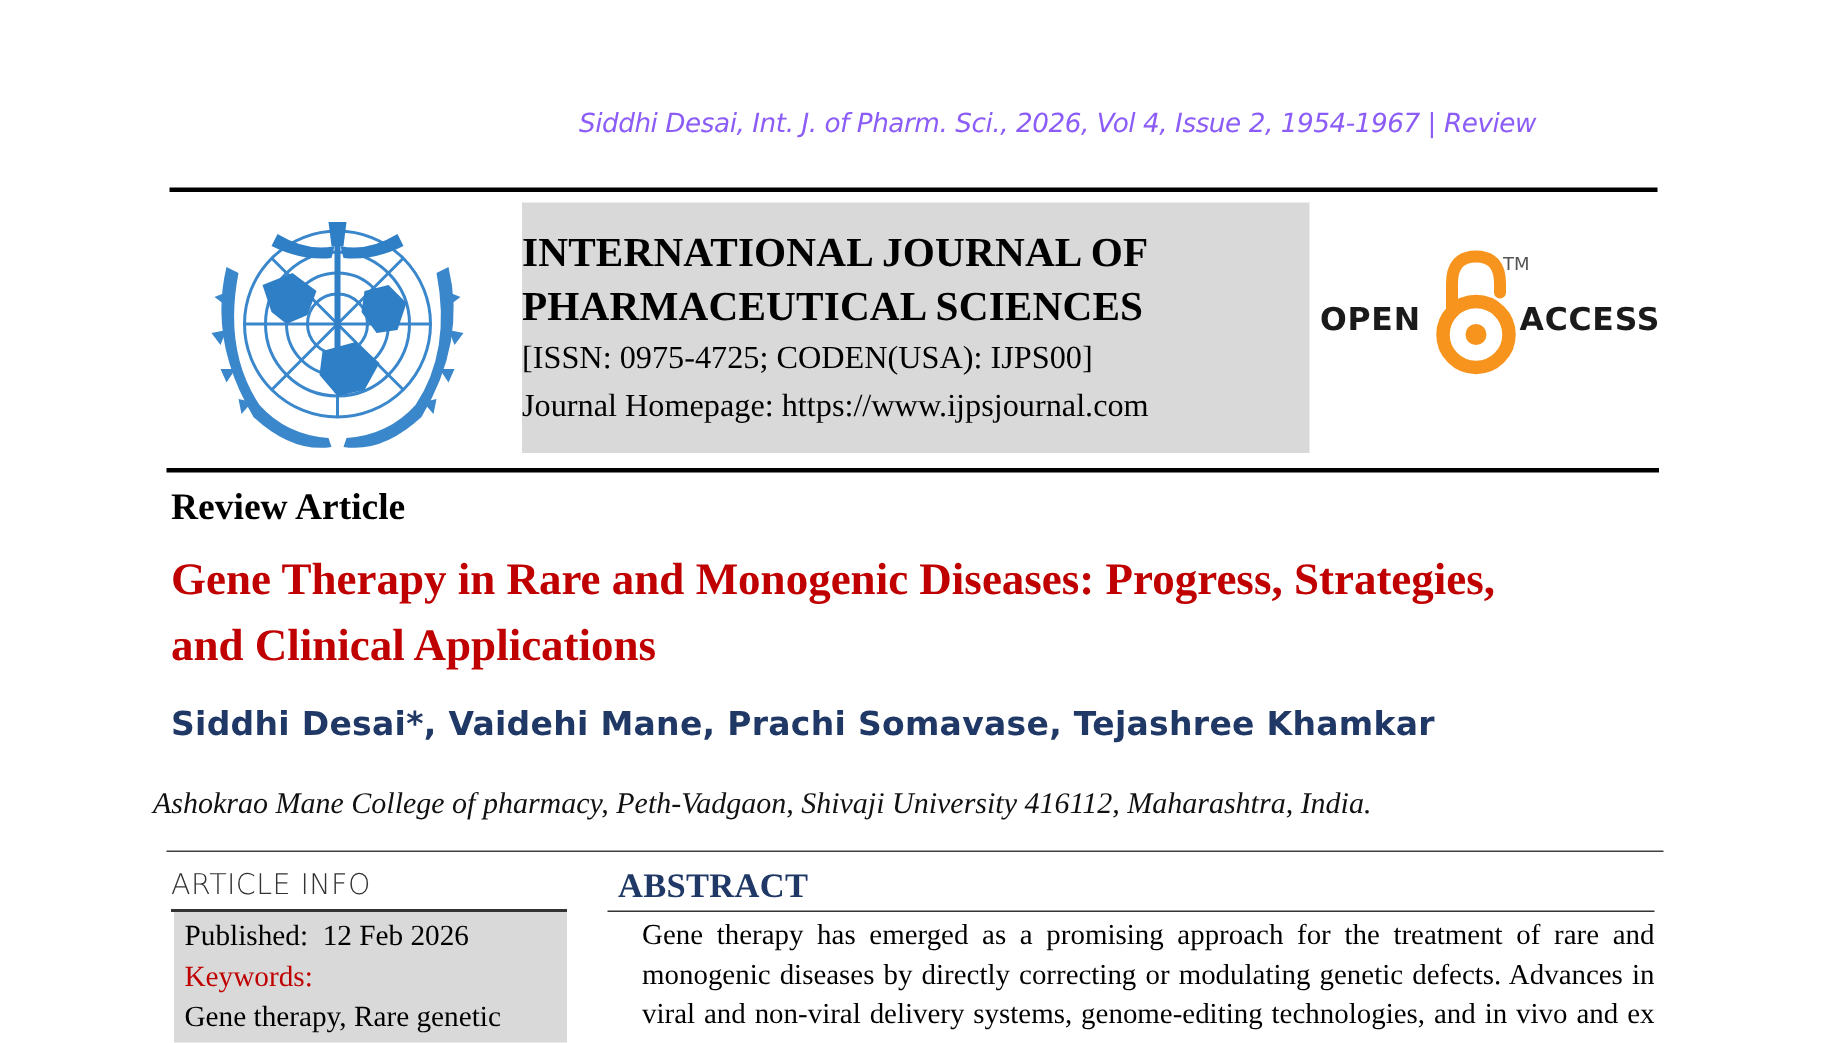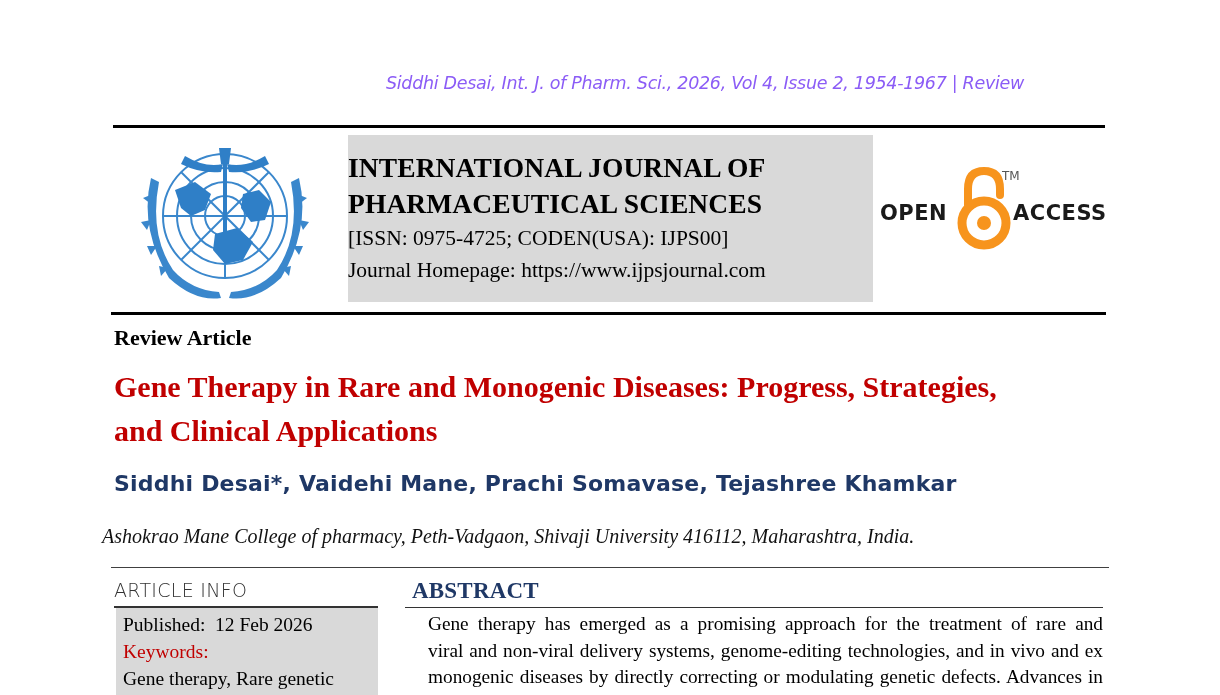--- a/index.html
+++ b/index.html
@@ -14,21 +14,21 @@
 
   .logo-un { left: 125px; top: 138px; width: 200px; height: 168px; }
 
   .journal-box { left: 348px; top: 135px; width: 525px; height: 167px; background: #d9d9d9; text-align: left; }
   .journal-name { font-weight: bold; font-size: 27.5px; line-height: 36px; margin-top: 15px; letter-spacing: 0.1px; }
   .journal-issn, .journal-home { font-size: 21.5px; line-height: 32px; }
 
   .oa-logo { left: 880px; top: 165px; width: 230px; height: 90px; }
   .oa-word { position: absolute; top: 36px; font-family: "DejaVu Sans", sans-serif; font-weight: bold; font-size: 21px; color: #1a1a1a; letter-spacing: 0.5px; }
 
-  .article-type { left: 114px; top: 325px; font-weight: bold; font-size: 22px; }
+  .article-type { left: 114px; top: 325px; font-weight: bold; font-size: 25px; }
   .article-title { left: 114px; top: 365px; width: 1000px; font-weight: bold; font-size: 30px; line-height: 44px; color: #c00000; }
 
   .authors { left: 114px; top: 471px; font-family: "DejaVu Sans", sans-serif; font-weight: bold; font-size: 22px; color: #1f3866; letter-spacing: 0.2px; white-space: nowrap; }
   .affiliation { left: 102px; top: 525px; font-style: italic; font-size: 20px; color: #111; white-space: nowrap; text-align: center; }
 
   .rule-thin { background: #404040; height: 1px; }
   .rule-sep { left: 111px; top: 567px; width: 998px; }
 
   .info-heading { left: 114px; top: 579px; font-family: "DejaVu Sans", sans-serif; font-size: 19px; font-weight: 300; color: #333; letter-spacing: 0.3px; }
   .rule-info { left: 114px; top: 606px; width: 264px; height: 2px; background: #333; }
@@ -119,15 +119,15 @@
     <span>12 Feb 2026</span>
   </div>
   <div class="kw-label">Keywords:</div>
   <div>Gene therapy, Rare genetic</div>
 </div>
 
 <div class="abs abs-heading">ABSTRACT</div>
 <div class="abs rule-abs"></div>
 <div class="abs abs-body">
   <span class="abs-line">Gene therapy has emerged as a promising approach for the treatment of rare and</span>
+  <span class="abs-line">monogenic diseases by directly correcting or modulating genetic defects. Advances in</span>
   <span class="abs-line">viral and non-viral delivery systems, genome-editing technologies, and in vivo and ex</span>
-  <span class="abs-line">monogenic diseases by directly correcting or modulating genetic defects. Advances in</span>
 </div>
 
 </body></html>

